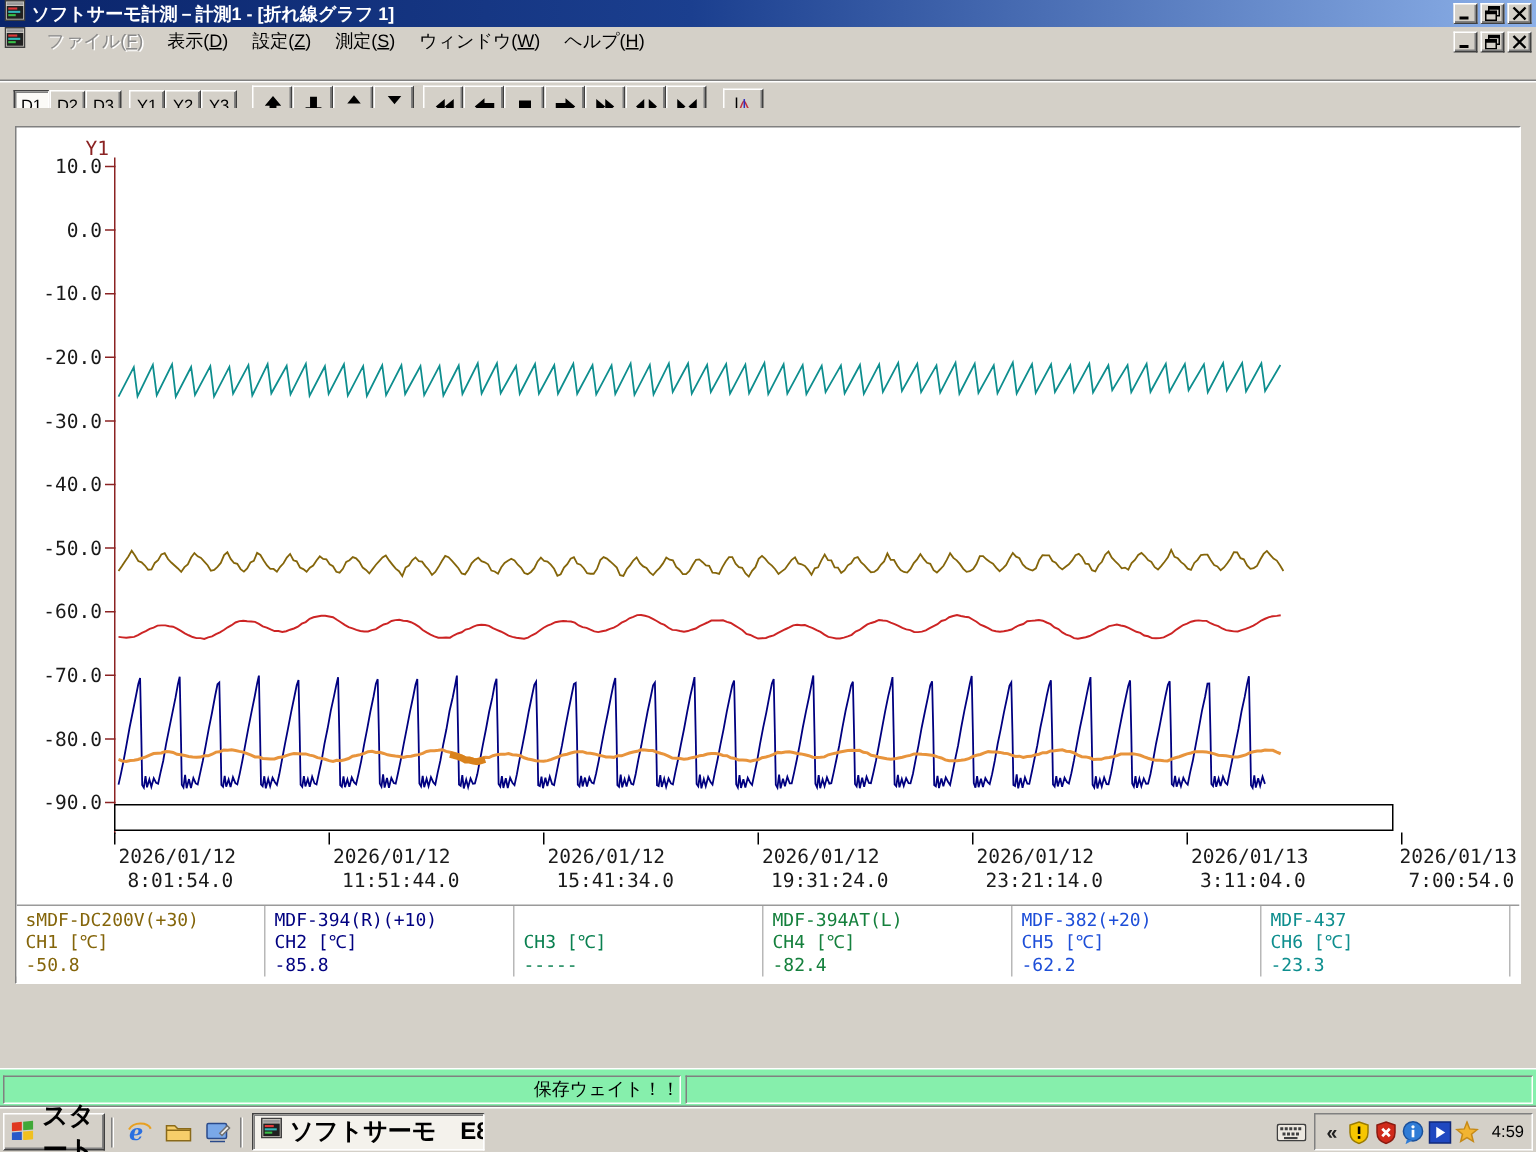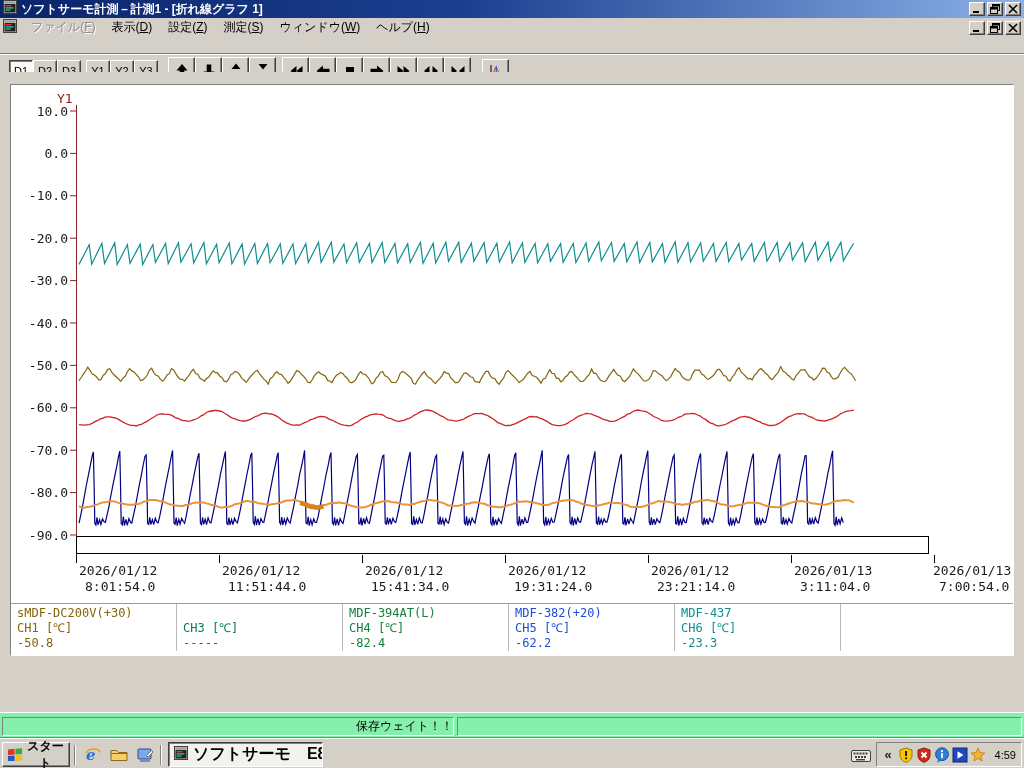--- a/index.html
+++ b/index.html
@@ -71,21 +71,21 @@
     border-color:#808080 #fff #fff #808080; font-size:12px; line-height:17px; padding-left:6px; }
   .sp1 { left:2px; width:452px; }
   .sp2 { left:457px; width:565px; }
 
   
   .taskbar { position:absolute; left:0; top:738px; width:1024px; height:30px;
     background:#d4d0c8; border-top:1px solid #fff; box-shadow:0 -1px 0 #808080; }
   .start-btn { position:absolute; left:2px; top:3px; height:25px; width:68px;
     background:#d4d0c8; border:1px solid; border-color:#fff #404040 #404040 #fff;
     box-shadow:inset -1px -1px 0 #808080; display:flex; align-items:center; gap:3px;
-    font-size:12px; font-weight:bold; font-family:"Liberation Sans",sans-serif; padding:0 4px; }
+    font-size:17px; font-weight:bold; font-family:"Liberation Sans",sans-serif; padding:0 4px; }
   .tb-sep { position:absolute; top:6px; width:2px; height:20px;
     border-left:1px solid #808080; border-right:1px solid #fff; }
   .ql-icon { position:absolute; top:6px; width:22px; height:20px; background:transparent;
     border:none; display:flex; align-items:center; justify-content:center; }
   .task-btn { position:absolute; left:168px; top:3px; width:155px; height:25px;
     background:#f4f2ec; border:1px solid; border-color:#404040 #fff #fff #404040;
     box-shadow:inset 1px 1px 0 #808080; display:flex; align-items:center; gap:5px;
     font-size:16px; font-weight:bold; font-family:"Liberation Sans",sans-serif; padding:0 5px;
     white-space:nowrap; overflow:hidden; }
   .tray-kbd { position:absolute; left:851px; top:9px; }
@@ -315,20 +315,25 @@
             <polyline points="68.0,438.1 69.6,430.9 71.4,422.1 73.3,411.7 75.4,400.0 77.5,389.7 79.6,379.2 81.2,371.0 82.4,367.0 83.2,404.9 83.8,438.3 84.9,440.1 86.0,432.4 87.0,439.9 88.6,434.6 89.9,439.5 91.5,433.8 93.1,436.9 94.4,437.5 96.0,430.1 97.8,422.3 99.7,411.3 101.8,400.7 103.9,390.4 106.0,380.1 107.6,371.2 108.8,366.1 109.6,404.3 110.2,438.2 111.3,439.9 112.4,431.5 113.4,440.5 115.0,434.4 116.3,440.3 117.9,433.7 119.5,437.3 120.8,438.0 122.4,430.6 124.2,422.3 126.1,412.2 128.2,400.7 130.3,390.3 132.4,379.0 134.0,371.2 135.2,370.0 136.0,404.9 136.6,438.3 137.7,439.5 138.8,432.3 139.8,439.5 141.4,434.6 142.7,439.7 144.3,433.1 145.9,437.1 147.2,437.9 148.8,430.9 150.6,422.0 152.5,411.6 154.6,400.2 156.7,389.6 158.8,379.3 160.4,370.8 161.6,365.4 162.4,404.8 163.0,438.0 164.1,439.2 165.2,432.5 166.2,440.6 167.8,434.3 169.1,439.2 170.7,433.4 172.3,436.5 173.6,438.3 175.2,431.2 177.0,421.5 178.9,411.4 181.0,400.8 183.1,389.8 185.2,379.7 186.8,371.9 188.0,368.3 188.8,403.7 189.4,438.2 190.5,439.6 191.6,432.4 192.6,439.3 194.2,434.3 195.5,439.5 197.1,432.8 198.7,437.3 200.0,437.9 201.6,430.4 203.4,422.1 205.3,410.9 207.4,400.7 209.5,388.9 211.6,379.4 213.2,371.6 214.4,366.5 215.2,404.0 215.8,438.4 216.9,439.5 218.0,432.6 219.0,439.8 220.6,434.5 221.9,439.6 223.5,433.3 225.1,436.6 226.4,437.8 228.0,430.9 229.8,422.4 231.7,411.6 233.8,400.9 235.9,389.5 238.0,379.5 239.6,370.8 240.8,367.8 241.6,404.0 242.2,437.4 243.3,439.4 244.4,431.2 245.4,440.1 247.0,433.7 248.3,440.2 249.9,433.6 251.5,437.0 252.8,437.4 254.4,430.2 256.2,421.5 258.1,411.2 260.2,400.6 262.3,389.6 264.4,379.7 266.0,371.5 267.2,367.6 268.0,404.2 268.6,437.4 269.7,439.3 270.8,432.2 271.8,439.8 273.4,434.1 274.7,439.1 276.3,433.1 277.9,436.6 279.2,438.0 280.8,430.1 282.6,422.0 284.5,411.3 286.6,401.2 288.7,389.0 290.8,380.0 292.4,372.0 293.6,365.4 294.4,403.8 295.0,438.0 296.1,438.9 297.2,431.8 298.2,440.6 299.8,434.7 301.1,439.8 302.7,433.9 304.3,437.5 305.6,437.3 307.2,431.2 309.0,421.7 310.9,411.6 313.0,401.0 315.1,389.5 317.2,380.1 318.8,371.5 320.0,367.5 320.8,404.1 321.4,437.7 322.5,439.4 323.6,432.4 324.6,440.3 326.2,433.8 327.5,440.3 329.1,433.5 330.7,437.0 332.0,438.4 333.6,431.1 335.4,421.2 337.3,411.9 339.4,401.0 341.5,389.3 343.6,379.2 345.2,371.5 346.4,369.5 347.2,403.7 347.8,438.4 348.9,439.0 350.0,432.7 351.0,440.5 352.6,433.5 353.9,439.0 355.5,432.7 357.1,437.7 358.4,438.4 360.0,430.3 361.8,421.1 363.7,411.8 365.8,400.2 367.9,389.2 370.0,378.8 371.6,371.0 372.8,370.2 373.6,403.9 374.2,438.1 375.3,439.3 376.4,432.3 377.4,439.3 379.0,433.4 380.3,439.3 381.9,433.2 383.5,436.7 384.8,437.3 386.4,430.7 388.2,421.9 390.1,411.3 392.2,400.2 394.3,390.0 396.4,379.1 398.0,371.3 399.2,367.0 400.0,403.6 400.6,438.4 401.7,439.5 402.8,431.4 403.8,439.9 405.4,434.4 406.7,439.4 408.3,432.9 409.9,437.5 411.2,438.0 412.8,431.0 414.6,421.2 416.5,412.2 418.6,400.7 420.7,389.5 422.8,379.7 424.4,371.9 425.6,370.1 426.4,404.0 427.0,438.5 428.1,439.1 429.2,431.7 430.2,439.6 431.8,434.0 433.1,439.6 434.7,434.0 436.3,437.3 437.6,438.0 439.2,429.9 441.0,421.5 442.9,411.5 445.0,401.2 447.1,389.7 449.2,379.0 450.8,372.0 452.0,366.4 452.8,404.9 453.4,437.7 454.5,439.3 455.6,431.4 456.6,440.6 458.2,434.4 459.5,439.2 461.1,433.0 462.7,436.4 464.0,438.1 465.6,429.9 467.4,421.3 469.3,411.4 471.4,401.1 473.5,389.6 475.6,379.4 477.2,371.8 478.4,368.7 479.2,404.3 479.8,437.9 480.9,440.0 482.0,431.8 483.0,440.3 484.6,434.5 485.9,440.0 487.5,433.6 489.1,436.7 490.4,438.3 492.0,430.6 493.8,422.0 495.7,410.9 497.8,399.9 499.9,389.9 502.0,378.8 503.6,370.7 504.8,367.7 505.6,404.8 506.2,438.1 507.3,440.1 508.4,431.4 509.4,440.6 511.0,434.1 512.3,439.2 513.9,432.9 515.5,437.3 516.8,437.3 518.4,430.1 520.2,421.5 522.1,411.7 524.2,400.0 526.3,389.4 528.4,379.5 530.0,371.3 531.2,365.3 532.0,404.1 532.6,437.5 533.7,439.9 534.8,431.8 535.8,440.5 537.4,434.6 538.7,439.1 540.3,433.3 541.9,437.4 543.2,437.1 544.8,429.9 546.6,421.3 548.5,412.0 550.6,400.1 552.7,389.0 554.8,379.6 556.4,372.1 557.6,369.5 558.4,404.5 559.0,437.6 560.1,439.2 561.2,431.7 562.2,440.5 563.8,433.4 565.1,439.5 566.7,432.9 568.3,437.0 569.6,437.2 571.2,430.3 573.0,422.1 574.9,412.0 577.0,400.6 579.1,389.3 581.2,378.9 582.8,372.1 584.0,366.4 584.8,404.9 585.4,438.0 586.5,439.2 587.6,431.6 588.6,439.9 590.2,434.3 591.5,438.9 593.1,433.8 594.7,437.1 596.0,437.2 597.6,431.0 599.4,421.6 601.3,412.1 603.4,400.3 605.5,390.0 607.6,379.9 609.2,371.9 610.4,369.2 611.2,403.5 611.8,438.3 612.9,439.2 614.0,432.2 615.0,440.4 616.6,433.9 617.9,439.2 619.5,433.3 621.1,436.3 622.4,438.3 624.0,430.4 625.8,421.1 627.7,412.1 629.8,400.0 631.9,388.9 634.0,378.8 635.6,370.7 636.8,365.7 637.6,403.7 638.2,437.0 639.3,440.1 640.4,432.4 641.4,439.8 643.0,434.1 644.3,439.7 645.9,433.7 647.5,436.5 648.8,437.7 650.4,431.1 652.2,422.1 654.1,411.0 656.2,400.9 658.3,389.9 660.4,380.0 662.0,372.1 663.2,370.0 664.0,404.6 664.6,438.3 665.7,439.0 666.8,431.3 667.8,440.6 669.4,433.6 670.7,440.2 672.3,433.3 673.9,437.5 675.2,437.6 676.8,430.0 678.6,421.2 680.5,412.1 682.6,400.0 684.7,389.9 686.8,379.0 688.4,371.8 689.6,368.5 690.4,403.6 691.0,437.9 692.1,439.4 693.2,432.5 694.2,439.3 695.8,433.7 697.1,439.6 698.7,433.4 700.3,436.4 701.6,437.3 703.2,430.7 705.0,421.8 706.9,411.2 709.0,400.0 711.1,390.0 713.2,379.4 714.8,371.6 716.0,366.4 716.8,404.8 717.4,438.1 718.5,440.0 719.6,432.5 720.6,440.6 722.2,434.7 723.5,439.4 725.1,433.3 726.7,437.7 728.0,437.8 729.6,430.8 731.4,421.2 733.3,411.3 735.4,400.3 737.5,389.5 739.6,379.5 741.2,372.1 742.4,368.6 743.2,404.1 743.8,437.3 744.9,439.4 746.0,432.4 747.0,440.2 748.6,434.1 749.9,439.1 751.5,434.0 753.1,437.5 754.4,437.4 756.0,431.0 757.8,421.5 759.7,410.8 761.8,400.6 763.9,389.6 766.0,378.8 767.6,371.6 768.8,369.1 769.6,403.9 770.2,437.7 771.3,438.9 772.4,432.2 773.4,439.5 775.0,434.6 776.3,439.1 777.9,433.5 779.5,436.7 780.8,438.1 782.4,430.1 784.2,422.2 786.1,411.9 788.2,400.6 790.3,388.9 792.4,379.5 794.0,370.7 795.2,370.6 796.0,404.7 796.6,437.7 797.7,439.1 798.8,432.5 799.8,439.5 801.4,434.0 802.7,439.1 804.3,432.8 805.9,436.8 807.2,438.0 808.8,429.9 810.6,421.0 812.5,411.4 814.6,401.0 816.7,389.2 818.8,379.6 820.4,370.9 821.6,365.8 822.4,404.3 823.0,438.5 824.1,440.3 825.2,431.9 826.2,440.1 827.8,433.8 829.1,438.9 830.7,432.8 832.3,437.6" fill="none" stroke="#000080" stroke-width="1.2"></polyline>
             <polyline points="68.0,421.3 70.6,422.3 73.2,422.7 75.8,422.0 78.4,421.8 81.0,421.3 83.6,420.4 86.2,419.6 88.8,418.4 91.4,417.4 94.0,417.2 96.6,417.0 99.2,416.0 101.8,416.2 104.4,416.6 107.0,417.9 109.6,418.2 112.2,418.7 114.8,419.3 117.4,419.7 120.0,419.8 122.6,419.7 125.2,418.8 127.8,418.9 130.4,417.8 133.0,416.4 135.6,416.2 138.2,415.0 140.8,415.1 143.4,414.9 146.0,415.3 148.6,415.9 151.2,416.4 153.8,417.4 156.4,418.4 159.0,419.6 161.6,419.7 164.2,420.6 166.8,420.8 169.4,421.0 172.0,421.0 174.6,420.0 177.2,419.7 179.8,418.7 182.4,417.9 185.0,417.4 187.6,417.5 190.2,417.6 192.8,417.6 195.4,418.4 198.0,418.9 200.6,420.1 203.2,420.6 205.8,421.2 208.4,422.1 211.0,422.7 213.6,421.9 216.2,422.1 218.8,421.5 221.4,420.7 224.0,419.2 226.6,418.7 229.2,418.1 231.8,417.2 234.4,416.1 237.0,415.9 239.6,416.7 242.2,416.5 244.8,417.3 247.4,418.2 250.0,418.6 252.6,419.0 255.2,419.3 257.8,420.0 260.4,419.3 263.0,419.1 265.6,418.5 268.2,418.1 270.8,417.2 273.4,416.0 276.0,415.5 278.6,415.5 281.2,415.2 283.8,414.8 286.4,415.9 289.0,416.5 291.6,417.1 294.2,417.9 296.8,418.9 299.4,420.2 302.0,420.3 304.6,421.1 307.2,421.3 309.8,420.6 312.4,419.9 315.0,420.0 317.6,418.8 320.2,418.1 322.8,417.8 325.4,417.9 328.0,417.4 330.6,418.1 333.2,418.3 335.8,418.8 338.4,420.2 341.0,421.0 343.6,421.5 346.2,422.2 348.8,422.4 351.4,422.5 354.0,422.1 356.6,421.3 359.2,420.2 361.8,419.2 364.4,418.3 367.0,417.8 369.6,417.0 372.2,416.3 374.8,416.2 377.4,416.1 380.0,417.0 382.6,417.2 385.2,417.6 387.8,418.3 390.4,418.9 393.0,419.6 395.6,419.6 398.2,419.9 400.8,418.8 403.4,418.9 406.0,417.9 408.6,417.0 411.2,416.3 413.8,415.9 416.4,414.9 419.0,415.0 421.6,415.4 424.2,415.4 426.8,416.4 429.4,417.2 432.0,417.9 434.6,419.1 437.2,420.4 439.8,420.5 442.4,420.7 445.0,421.1 447.6,420.8 450.2,420.1 452.8,419.7 455.4,418.8 458.0,418.5 460.6,417.7 463.2,417.3 465.8,417.4 468.4,417.7 471.0,418.6 473.6,418.8 476.2,420.2 478.8,420.6 481.4,421.7 484.0,421.7 486.6,421.9 489.2,422.4 491.8,421.8 494.4,421.5 497.0,420.1 499.6,419.7 502.2,418.9 504.8,417.9 507.4,416.6 510.0,416.8 512.6,416.4 515.2,416.2 517.8,416.7 520.4,417.3 523.0,417.6 525.6,418.2 528.2,418.8 530.8,419.8 533.4,420.0 536.0,419.9 538.6,419.6 541.2,418.2 543.8,417.6 546.4,417.0 549.0,416.3 551.6,415.8 554.2,415.4 556.8,415.2 559.4,415.3 562.0,415.2 564.6,416.5 567.2,416.9 569.8,418.5 572.4,419.0 575.0,419.8 577.6,420.3 580.2,420.8 582.8,421.2 585.4,420.9 588.0,420.3 590.6,419.8 593.2,419.1 595.8,418.6 598.4,417.6 601.0,417.6 603.6,417.9 606.2,418.0 608.8,418.3 611.4,418.7 614.0,419.6 616.6,420.3 619.2,421.6 621.8,422.2 624.4,422.1 627.0,422.1 629.6,421.9 632.2,421.5 634.8,420.8 637.4,419.4 640.0,418.5 642.6,418.0 645.2,416.9 647.8,416.1 650.4,416.4 653.0,416.4 655.6,416.6 658.2,417.1 660.8,417.4 663.4,418.4 666.0,419.3 668.6,419.1 671.2,419.9 673.8,419.3 676.4,419.2 679.0,418.3 681.6,417.8 684.2,416.8 686.8,416.8 689.4,415.6 692.0,415.5 694.6,415.2 697.2,414.9 699.8,415.8 702.4,416.0 705.0,416.9 707.6,418.4 710.2,419.5 712.8,419.6 715.4,420.2 718.0,421.3 720.6,421.2 723.2,421.2 725.8,420.3 728.4,420.0 731.0,419.5 733.6,418.8 736.2,417.7 738.8,417.7 741.4,417.7 744.0,417.5 746.6,417.9 749.2,418.5 751.8,419.6 754.4,420.5 757.0,421.3 759.6,421.9 762.2,421.9 764.8,422.2 767.4,422.3 770.0,421.1 772.6,420.2 775.2,419.5 777.8,418.5 780.4,417.6 783.0,417.0 785.6,416.1 788.2,416.2 790.8,416.1 793.4,416.4 796.0,416.9 798.6,417.6 801.2,418.5 803.8,418.6 806.4,418.9 809.0,419.3 811.6,419.7 814.2,419.7 816.8,419.0 819.4,418.3 822.0,416.9 824.6,416.2 827.2,415.7 829.8,415.7 832.4,415.0 835.0,415.2 837.6,415.2 840.2,416.4 842.8,417.5" fill="none" stroke="#e8943c" stroke-width="2"></polyline>
             <polyline points="289.0,418.0 291.6,418.6 294.2,419.4 296.8,420.4 299.4,421.7 302.0,421.8 304.6,422.5 307.2,422.8 309.8,422.1 312.4,421.3" fill="none" stroke="#d9821c" stroke-width="4.5"></polyline>
           </svg></div>
       <div class="legend" id="legend">
           <div class="legend-cell" style="color: rgb(132, 101, 10);">
             <div>sMDF-DC200V(+30)</div>
             <div>CH1 [℃]</div>
             <div>-50.8</div>
           </div>
+          <div class="legend-cell" style="color: rgb(0, 0, 128);">
+            <div>MDF-394(R)(+10)</div>
+            <div>CH2 [℃]</div>
+            <div>-85.8</div>
+          </div>
           <div class="legend-cell" style="color: rgb(10, 128, 80);">
             <div>&nbsp;</div>
             <div>CH3 [℃]</div>
             <div>-----</div>
           </div>
           <div class="legend-cell" style="color: #15803d;">
             <div>MDF-394AT(L)</div>
             <div>CH4 [℃]</div>
             <div>-82.4</div>
           </div>

